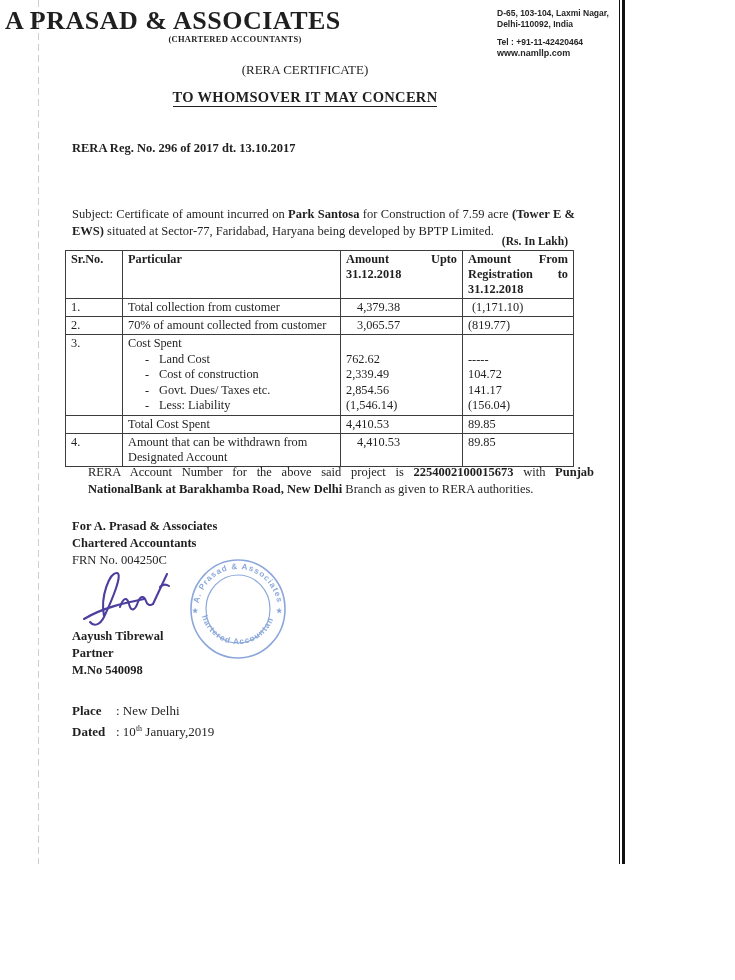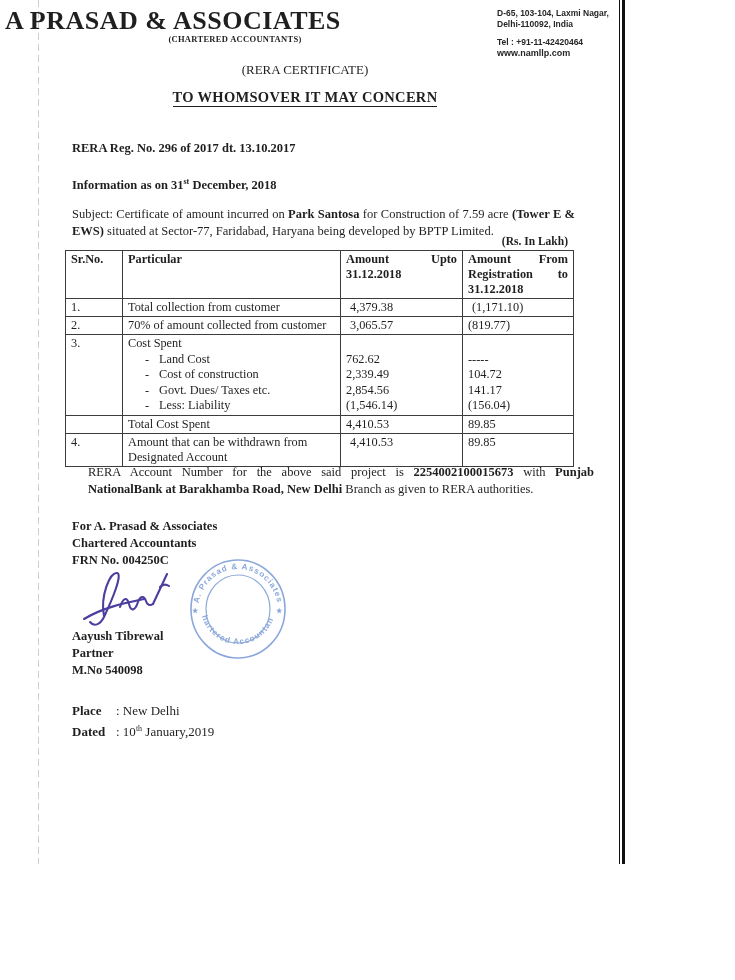--- a/index.html
+++ b/index.html
@@ -37,33 +37,33 @@
   
   .rera-table{position:absolute;left:65px;top:250px;border-collapse:collapse;table-layout:fixed;width:508px;
               font-size:12.3px;line-height:15px;}
   .rera-table td,.rera-table th{border:1px solid #3c3c3c;vertical-align:top;padding:1px 5px;text-align:left;
               font-weight:400;}
   .rera-table th{font-weight:700;}
   .col-sr{width:57px;} .col-part{width:218px;} .col-a1{width:122px;} .col-a2{width:111px;}
   .th-h{height:46px;}
   .jrow{display:flex;justify-content:space-between;}
   .amt{text-align:center;}
-  .amt.al{text-align:left;padding-left:9px;}
+  .amt.al{text-align:left;padding-left:16px;}
   .amt.al2{text-align:left;padding-left:9px;}
   .r-sm{height:17px;}
   .cost-cell .line{height:15.5px;}
   .item-line{display:flex;}
   .item-line .bullet{width:14px;margin-left:17px;text-align:left;}
   .row4 td{height:31px;}
   .just{text-align:justify;}
   
   .account{position:absolute;left:88px;top:464px;width:506px;font-size:12.5px;line-height:17px;text-align:justify;}
   
   .closing{position:absolute;left:72px;top:518px;font-size:12.5px;line-height:17px;}
-  .closing .frn{font-weight:700;}
+  .closing .frn{font-weight:400;}
   .sign-svg{position:absolute;left:76px;top:562px;}
   .stamp-svg{position:absolute;left:182px;top:553px;opacity:.88;}
   .signatory{position:absolute;left:72px;top:628px;font-size:12.5px;line-height:17px;font-weight:700;}
   
   .footer-block{position:absolute;left:72px;top:702px;font-size:13px;line-height:17.5px;}
   .footer-block .lbl{font-weight:700;display:inline-block;min-width:44px;}
   
   .bar-green{position:absolute;left:222px;top:865px;width:400px;height:6px;background:var(--green_bar);}
   .bar-dark{position:absolute;left:0;top:872px;width:320px;height:8px;background:var(--dark_bar);}
 </style>
@@ -83,21 +83,20 @@
     <div>D-65, 103-104, Laxmi Nagar,</div>
     <div>Delhi-110092, India</div>
     <div class="tel">Tel : +91-11-42420464</div>
     <div class="web">www.namllp.com</div>
   </div>
 
   <div class="doc-type">(RERA CERTIFICATE)</div>
   <div class="main-title"><span>TO WHOMSOVER IT MAY CONCERN</span></div>
 
   <div class="reg-line">RERA Reg. No. 296 of 2017 dt. 13.10.2017</div>
-  <div class="info-line"><span>Information as on 31</span><sup>st</sup><span> December, 2018</span></div>
 
   <div class="subject"><span>Subject: Certificate of amount incurred on </span><span class="b">Park Santosa</span><span> for Construction of 7.59 acre </span><span class="b">(Tower E &amp; EWS)</span><span> situated at Sector-77, Faridabad, Haryana being developed by BPTP Limited.</span></div>
 
   <div class="unit-note">(Rs. In Lakh)</div>
 
   <table class="rera-table">
     <colgroup>
         <col class="col-sr">
         <col class="col-part">
         <col class="col-a1">

